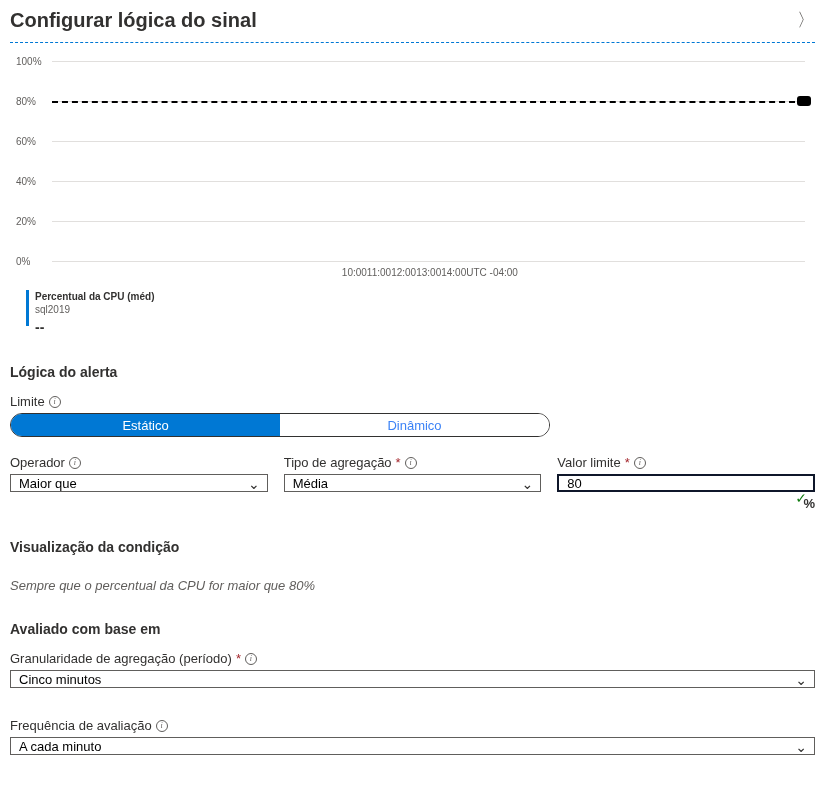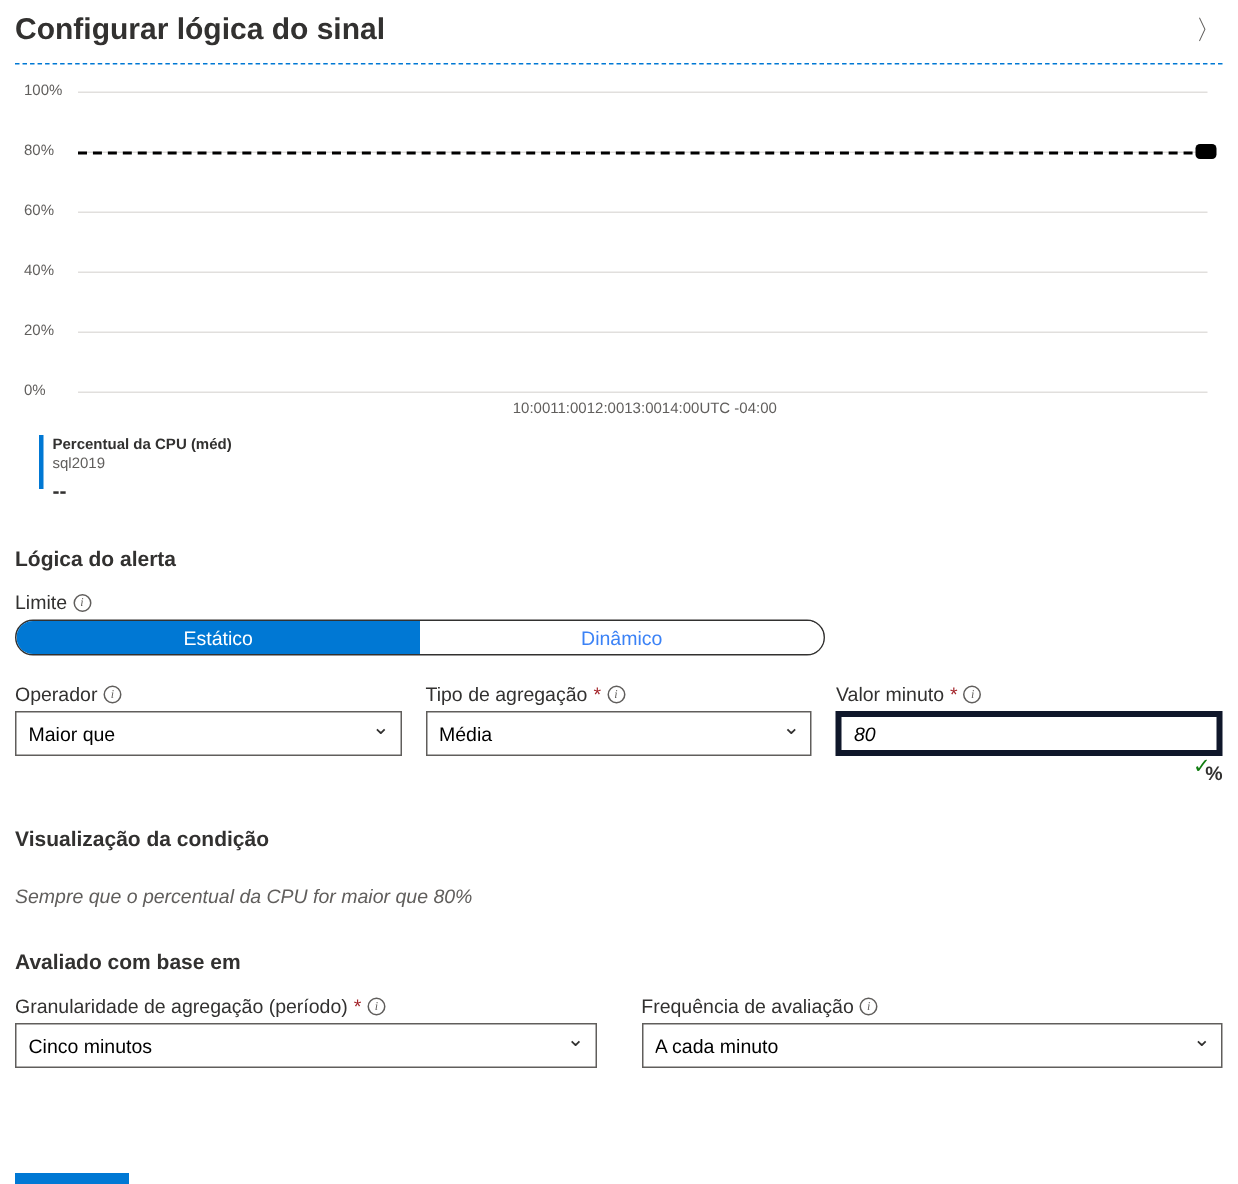--- a/index.html
+++ b/index.html
@@ -133,41 +133,40 @@
       background: #0078d4;
       color: #ffffff;
     }
     .row {
       display: flex;
       gap: 16px;
     }
     .col { flex: 1; position: relative;}
     .select, .input {
       width: 100%;
-      height: 30px;
+      height: 18px;
       border: 1px solid #605e5c;
       padding: 0 24px 0 8px;
       font-size: 13px;
       background: #fff;
       position: relative;
       appearance: none;
     }
     .select-wrap { position: relative; }
     .select-wrap::after {
       content: "⌄";
       position: absolute;
       right: 8px;
       top: 2px;
       font-size: 14px;
       pointer-events: none;
       color: #323130;
     }
     .input.valid {
-      border: 4px solid #0f172a;
-      font-style: italic;
+      border: 2px solid #0f172a;
     }
     .valid-check {
       position: absolute;
       right: 8px;
       bottom: 5px;
       color: #107c10;
       font-size: 14px;
     }
     .unit {
       text-align: right;
@@ -177,20 +176,21 @@
     }
     .cond-text {
       font-style: italic;
       color: #605e5c;
       margin-top: 23px;
     }
     .row2 {
       display: flex;
       gap: 30px;
       margin-top: 6px;
+      flex-direction: column;
     }
     .row2 .col { flex: 1; }
     .bottom {
       margin-top: 70px;
     }
     .primary-btn {
       background: #0078d4;
       color: #fff;
       border: none;
       padding: 6px 14px;
@@ -273,21 +273,21 @@
       <span class="info-icon">i</span>
     </div>
     <div class="select-wrap">
       <select class="select">
         <option>Média</option>
       </select>
     </div>
   </div>
   <div class="col">
     <div class="field-label">
-      <span>Valor minuto</span>
+      <span>Valor limite</span>
       <span class="req">*</span>
       <span class="info-icon">i</span>
     </div>
     <input class="input valid" value="80" style="">
     <span class="valid-check">✓</span>
     <div class="unit">%</div>
   </div>
 </div>
 
 <div class="section-title">Visualização da condição</div>

